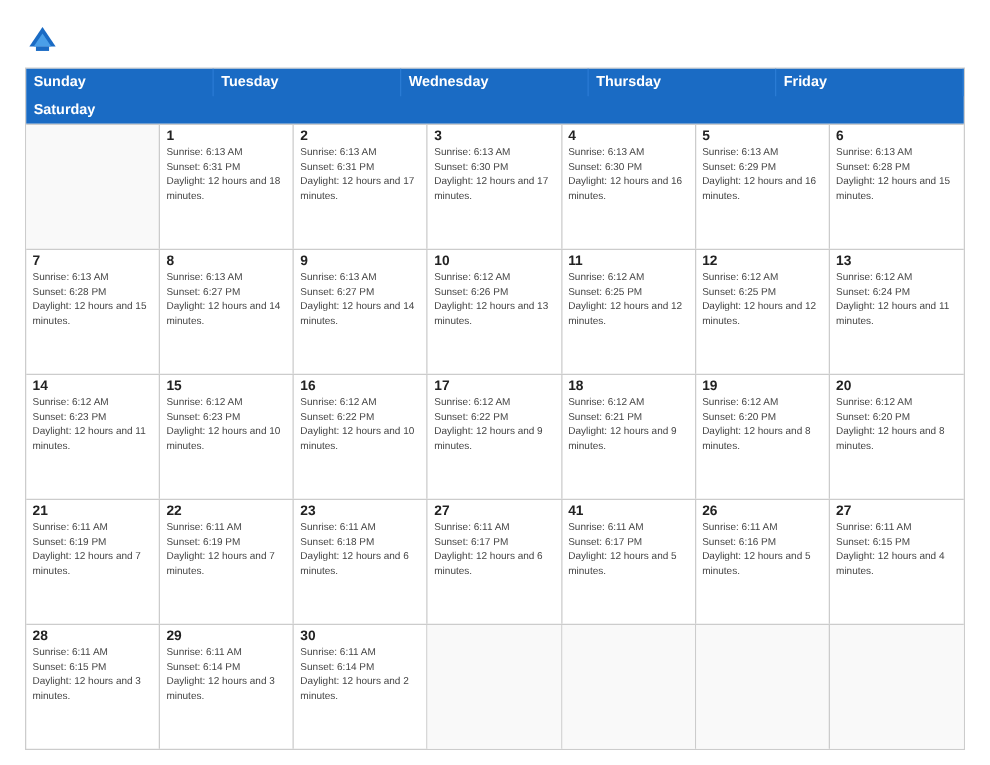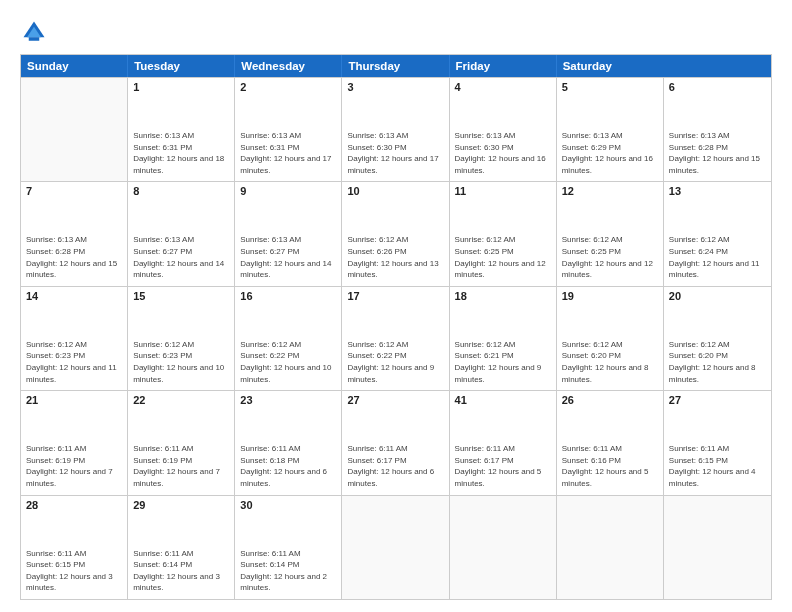--- a/index.html
+++ b/index.html
@@ -62,21 +62,21 @@
       color: #555;
     }
     .calendar {
       flex: 1;
       display: flex;
       flex-direction: column;
       border: 1px solid #ccc;
     }
     .cal-header-row {
       display: grid;
-      grid-template-columns: repeat(7, 1fr);
+      grid-template-columns: repeat(5, 1fr);
       background: #1a6bc4;
     }
     .cal-header-cell {
       color: #fff;
       font-size: 11.5px;
       font-weight: bold;
       padding: 5px 6px;
       border-right: 1px solid #2a7bd4;
       text-align: left;
     }
@@ -107,21 +107,20 @@
     .day-number {
       font-size: 11px;
       font-weight: bold;
       color: #222;
       margin-bottom: 1px;
     }
     .day-info {
       font-size: 8px;
       color: #444;
       line-height: 1.45;
-      margin-top: 36px;
     }
   </style>
 </head>
 <body>
 
 <div class="page">
   <div class="header">
     <div class="logo">
       <svg class="logo-icon" viewBox="0 0 32 32" xmlns="http://www.w3.org/2000/svg">
         <polygon points="16,4 28,22 4,22" fill="#1a6bc4"></polygon>

